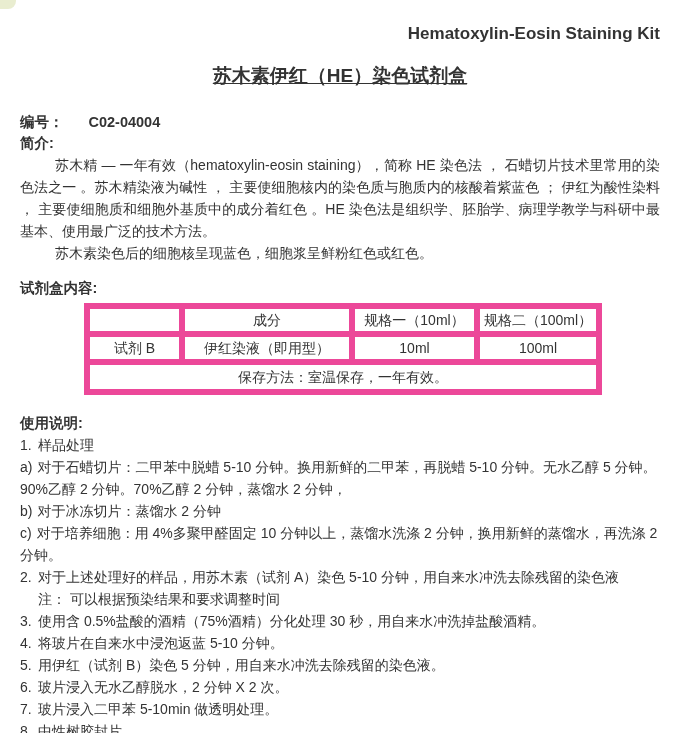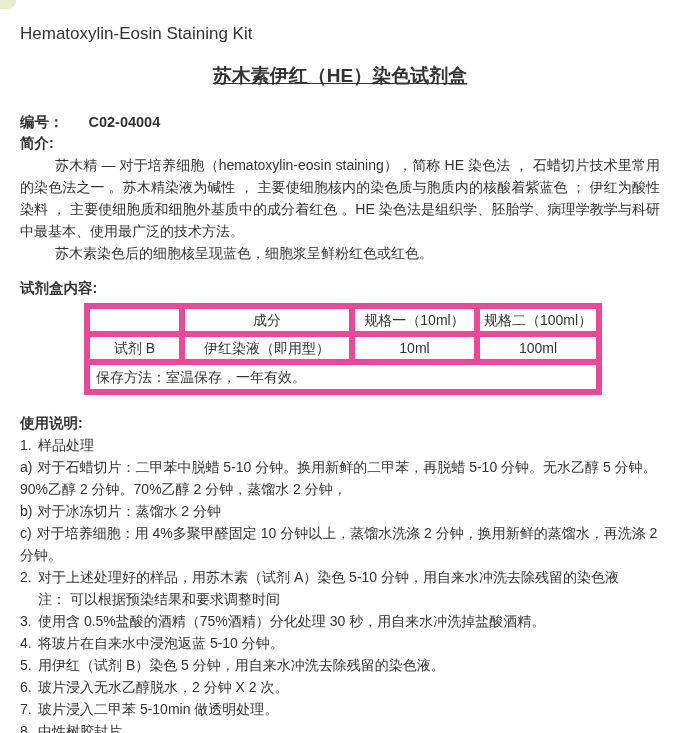--- a/index.html
+++ b/index.html
@@ -4,52 +4,52 @@
 <style>
   html,body{margin:0;padding:0;background:#ffffff;}
   body{width:680px;height:733px;overflow:hidden;position:relative;}
   .doc{
     box-sizing:border-box;width:680px;height:733px;padding:0 20px;
     font-family:"Liberation Sans","DejaVu Sans",sans-serif;
     font-size:14px;line-height:22px;color:#333333;
   }
   .smudge{position:absolute;left:0;top:0;width:16px;height:9px;
     background:#e9edd0;border-radius:0 0 8px 0;}
-  .title-en{margin:24px 0 0;text-align:left;font-size:17px;font-weight:normal;line-height:20px;}
+  .title-en{margin:24px 0 0;text-align:right;font-size:17px;font-weight:bold;line-height:20px;}
   .title-zh{margin:20px 0 0;text-align:center;font-size:19px;font-weight:bold;line-height:24px;text-decoration:underline;}
   .catalog{margin:24px 0 0;font-weight:bold;font-size:14.5px;line-height:21px;}
   .catalog .val{margin-left:25px;}
   .h{margin:0;font-weight:bold;font-size:14.5px;line-height:21px;}
   .mt14{margin-top:14px;}
   .mt18{margin-top:18px;}
   .para{margin:0;text-indent:2.5em;text-align:justify;}
   table{border-collapse:collapse;margin:4px 0 0 64px;table-layout:fixed;}
   td{border:6px solid #ec4899;text-align:center;height:22px;padding:0 4px;
      font-size:14px;line-height:21px;overflow:hidden;white-space:nowrap;}
-  td.storage{text-align:left;padding:1px 6px;}
+  td.storage{text-align:center;padding:1px 6px;}
   .step{display:flex;margin:0;}
   .step .num{flex:none;width:18px;}
   .step .stext{flex:1;}
   .substeps{}
   .substep{margin:0;}
   .subnum{margin-right:5px;}
 </style>
 </head>
 <body>
 
 <div class="doc">
   <div class="smudge"></div>
 
   <h1 class="title-en">Hematoxylin-Eosin Staining Kit</h1>
   <h2 class="title-zh">苏木素伊红（HE）染色试剂盒</h2>
 
   <p class="catalog"><span>编号：</span><span class="val">C02-04004</span></p>
 
   <p class="h">简介:</p>
-  <p class="para">苏木精 — 对于培养细胞（hematoxylin-eosin staining），简称 HE 染色法 ， 石蜡切片技术里常用的染色法之一 。苏木精染液为碱性 ， 主要使细胞核内的染色质与胞质内的核酸着紫蓝色 ； 伊红为酸性染料 ， 主要使细胞质和细胞外基质中的成分着红色 。HE 染色法是组织学、胚胎学、病理学教学与科研中最基本、使用最广泛的技术方法。</p>
+  <p class="para">苏木精 — 一年有效（hematoxylin-eosin staining），简称 HE 染色法 ， 石蜡切片技术里常用的染色法之一 。苏木精染液为碱性 ， 主要使细胞核内的染色质与胞质内的核酸着紫蓝色 ； 伊红为酸性染料 ， 主要使细胞质和细胞外基质中的成分着红色 。HE 染色法是组织学、胚胎学、病理学教学与科研中最基本、使用最广泛的技术方法。</p>
   <p class="para">苏木素染色后的细胞核呈现蓝色，细胞浆呈鲜粉红色或红色。</p>
 
   <p class="h mt14">试剂盒内容:</p>
 
   <table>
     <colgroup>
         <col style="width:95px">
         <col style="width:170px">
         <col style="width:125px">
         <col style="width:119px">

